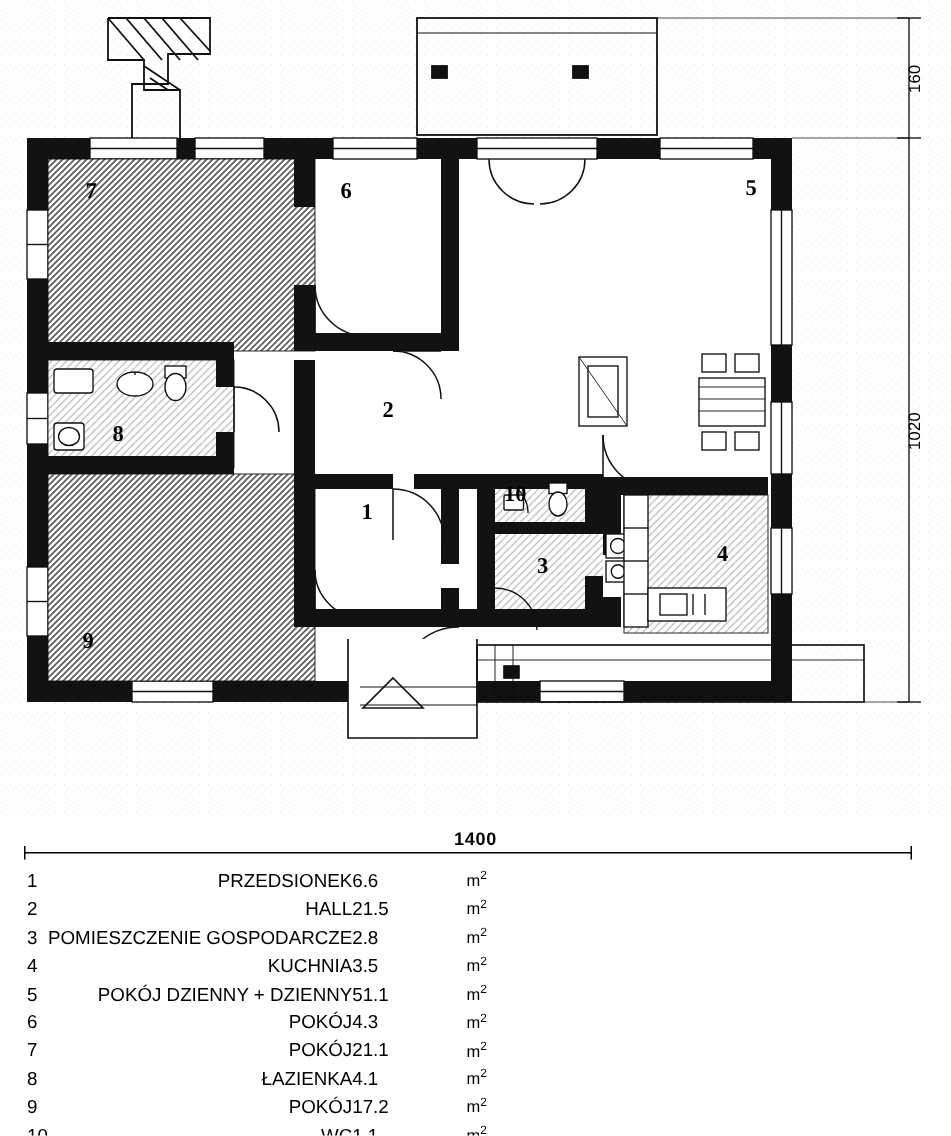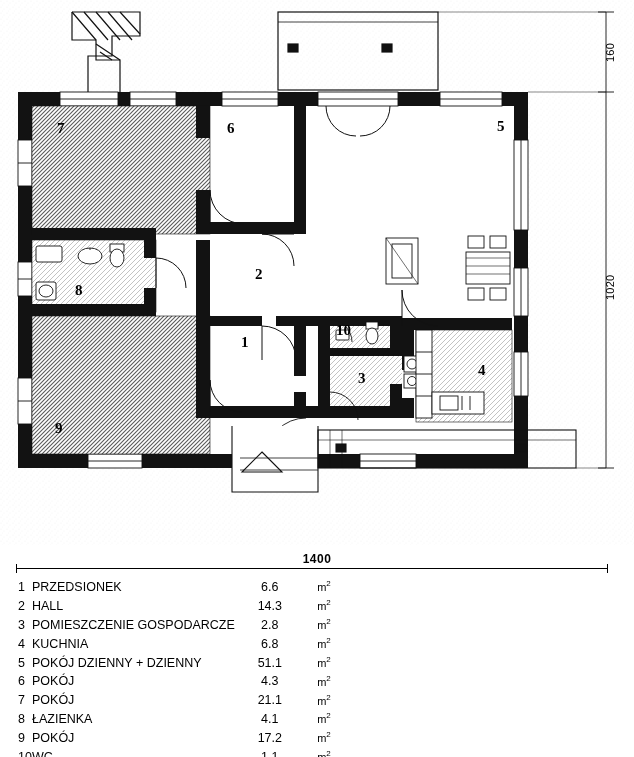--- a/index.html
+++ b/index.html
@@ -97,29 +97,30 @@
     white-space: nowrap;
     line-height: 1.35;
   }
   td.col-num {
     width: 14px;
     text-align: left;
     padding-right: 4px;
   }
   td.col-name {
     padding-right: 10px;
+    text-align: right;
   }
   td.col-area {
     width: 70px;
-    text-align: center;
+    text-align: left;
     padding-right: 2px;
   }
   td.col-unit {
     width: 26px;
-    text-align: right;
+    text-align: center;
     font-size: 11px;
   }
   sup.sup2 { font-size: 8px; vertical-align: super; }
 </style>
 </head>
 <body>
 
 <div id="stage">
 
   <div id="plan">
@@ -413,33 +414,33 @@
       <tbody>
         <tr>
           <td class="col-num">1</td>
           <td class="col-name">PRZEDSIONEK</td>
           <td class="col-area">6.6</td>
           <td class="col-unit"><span>m</span><sup class="sup2">2</sup></td>
         </tr>
         <tr>
           <td class="col-num">2</td>
           <td class="col-name">HALL</td>
-          <td class="col-area">14.3</td>
+          <td class="col-area">21.5</td>
           <td class="col-unit"><span>m</span><sup class="sup2">2</sup></td>
         </tr>
         <tr>
           <td class="col-num">3</td>
           <td class="col-name">POMIESZCZENIE GOSPODARCZE</td>
           <td class="col-area">2.8</td>
           <td class="col-unit"><span>m</span><sup class="sup2">2</sup></td>
         </tr>
         <tr>
           <td class="col-num">4</td>
           <td class="col-name">KUCHNIA</td>
-          <td class="col-area">6.8</td>
+          <td class="col-area">3.5</td>
           <td class="col-unit"><span>m</span><sup class="sup2">2</sup></td>
         </tr>
         <tr>
           <td class="col-num">5</td>
           <td class="col-name">POKÓJ DZIENNY + DZIENNY</td>
           <td class="col-area">51.1</td>
           <td class="col-unit"><span>m</span><sup class="sup2">2</sup></td>
         </tr>
         <tr>
           <td class="col-num">6</td>

